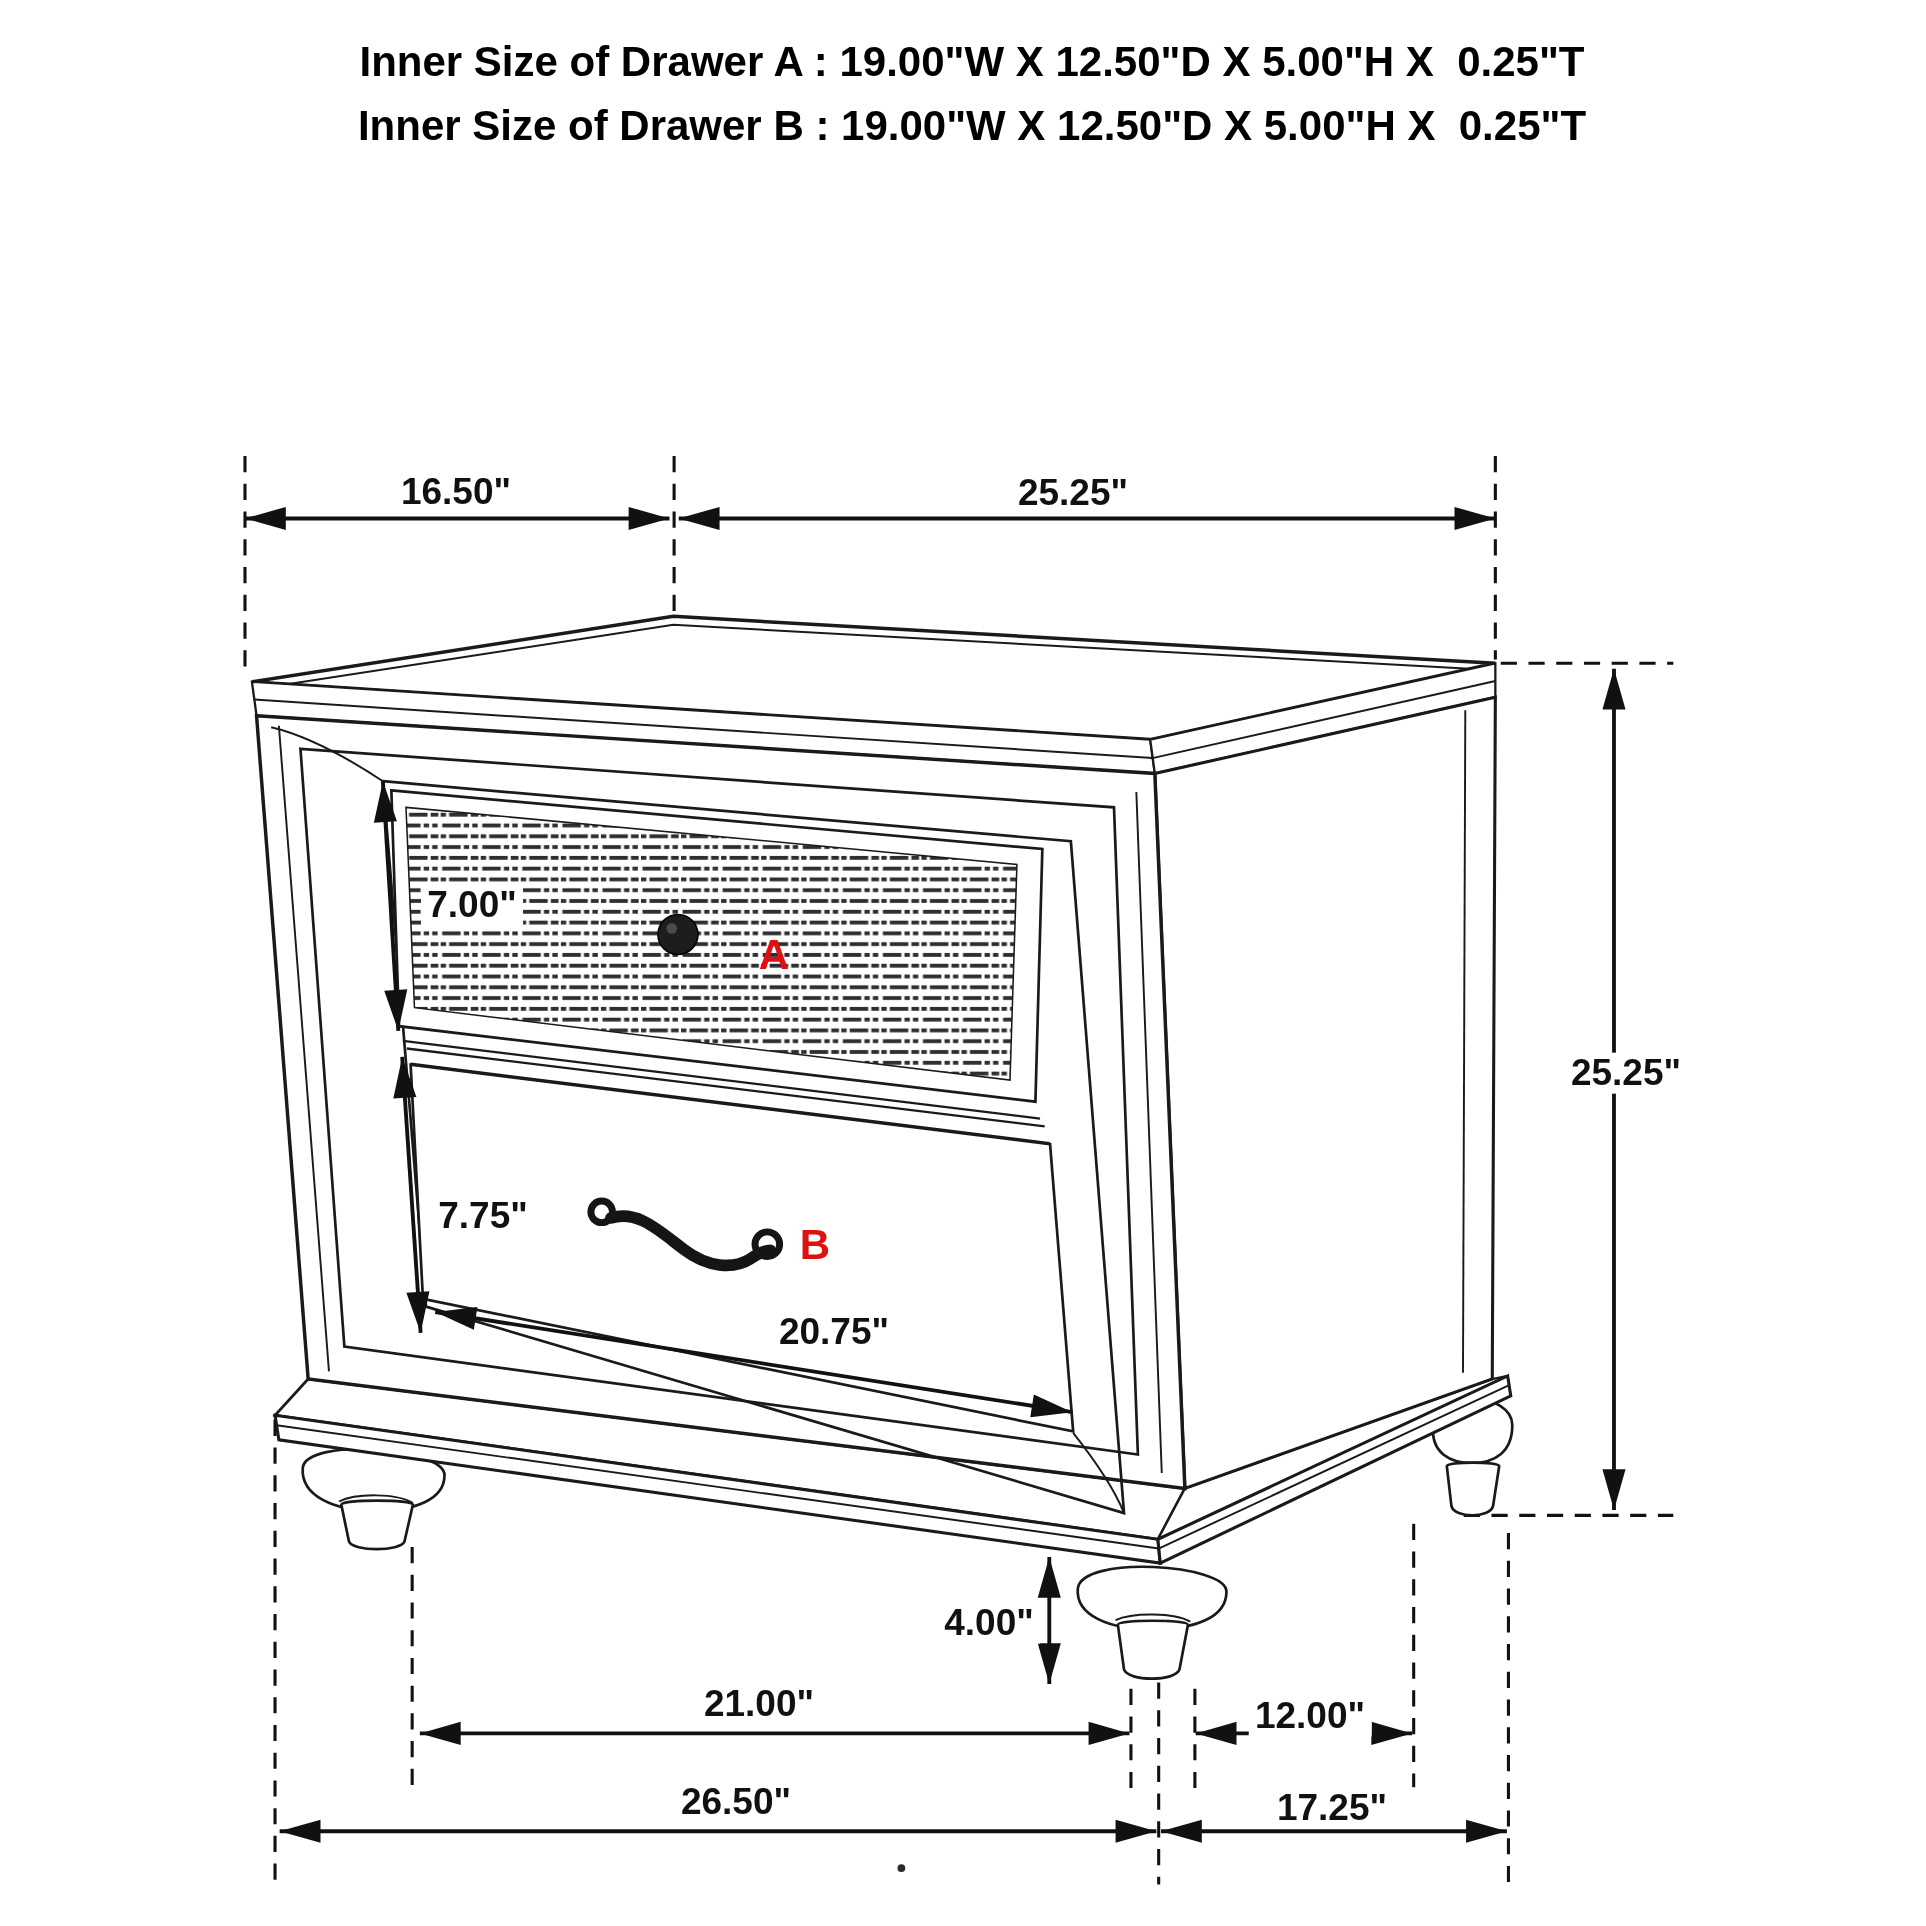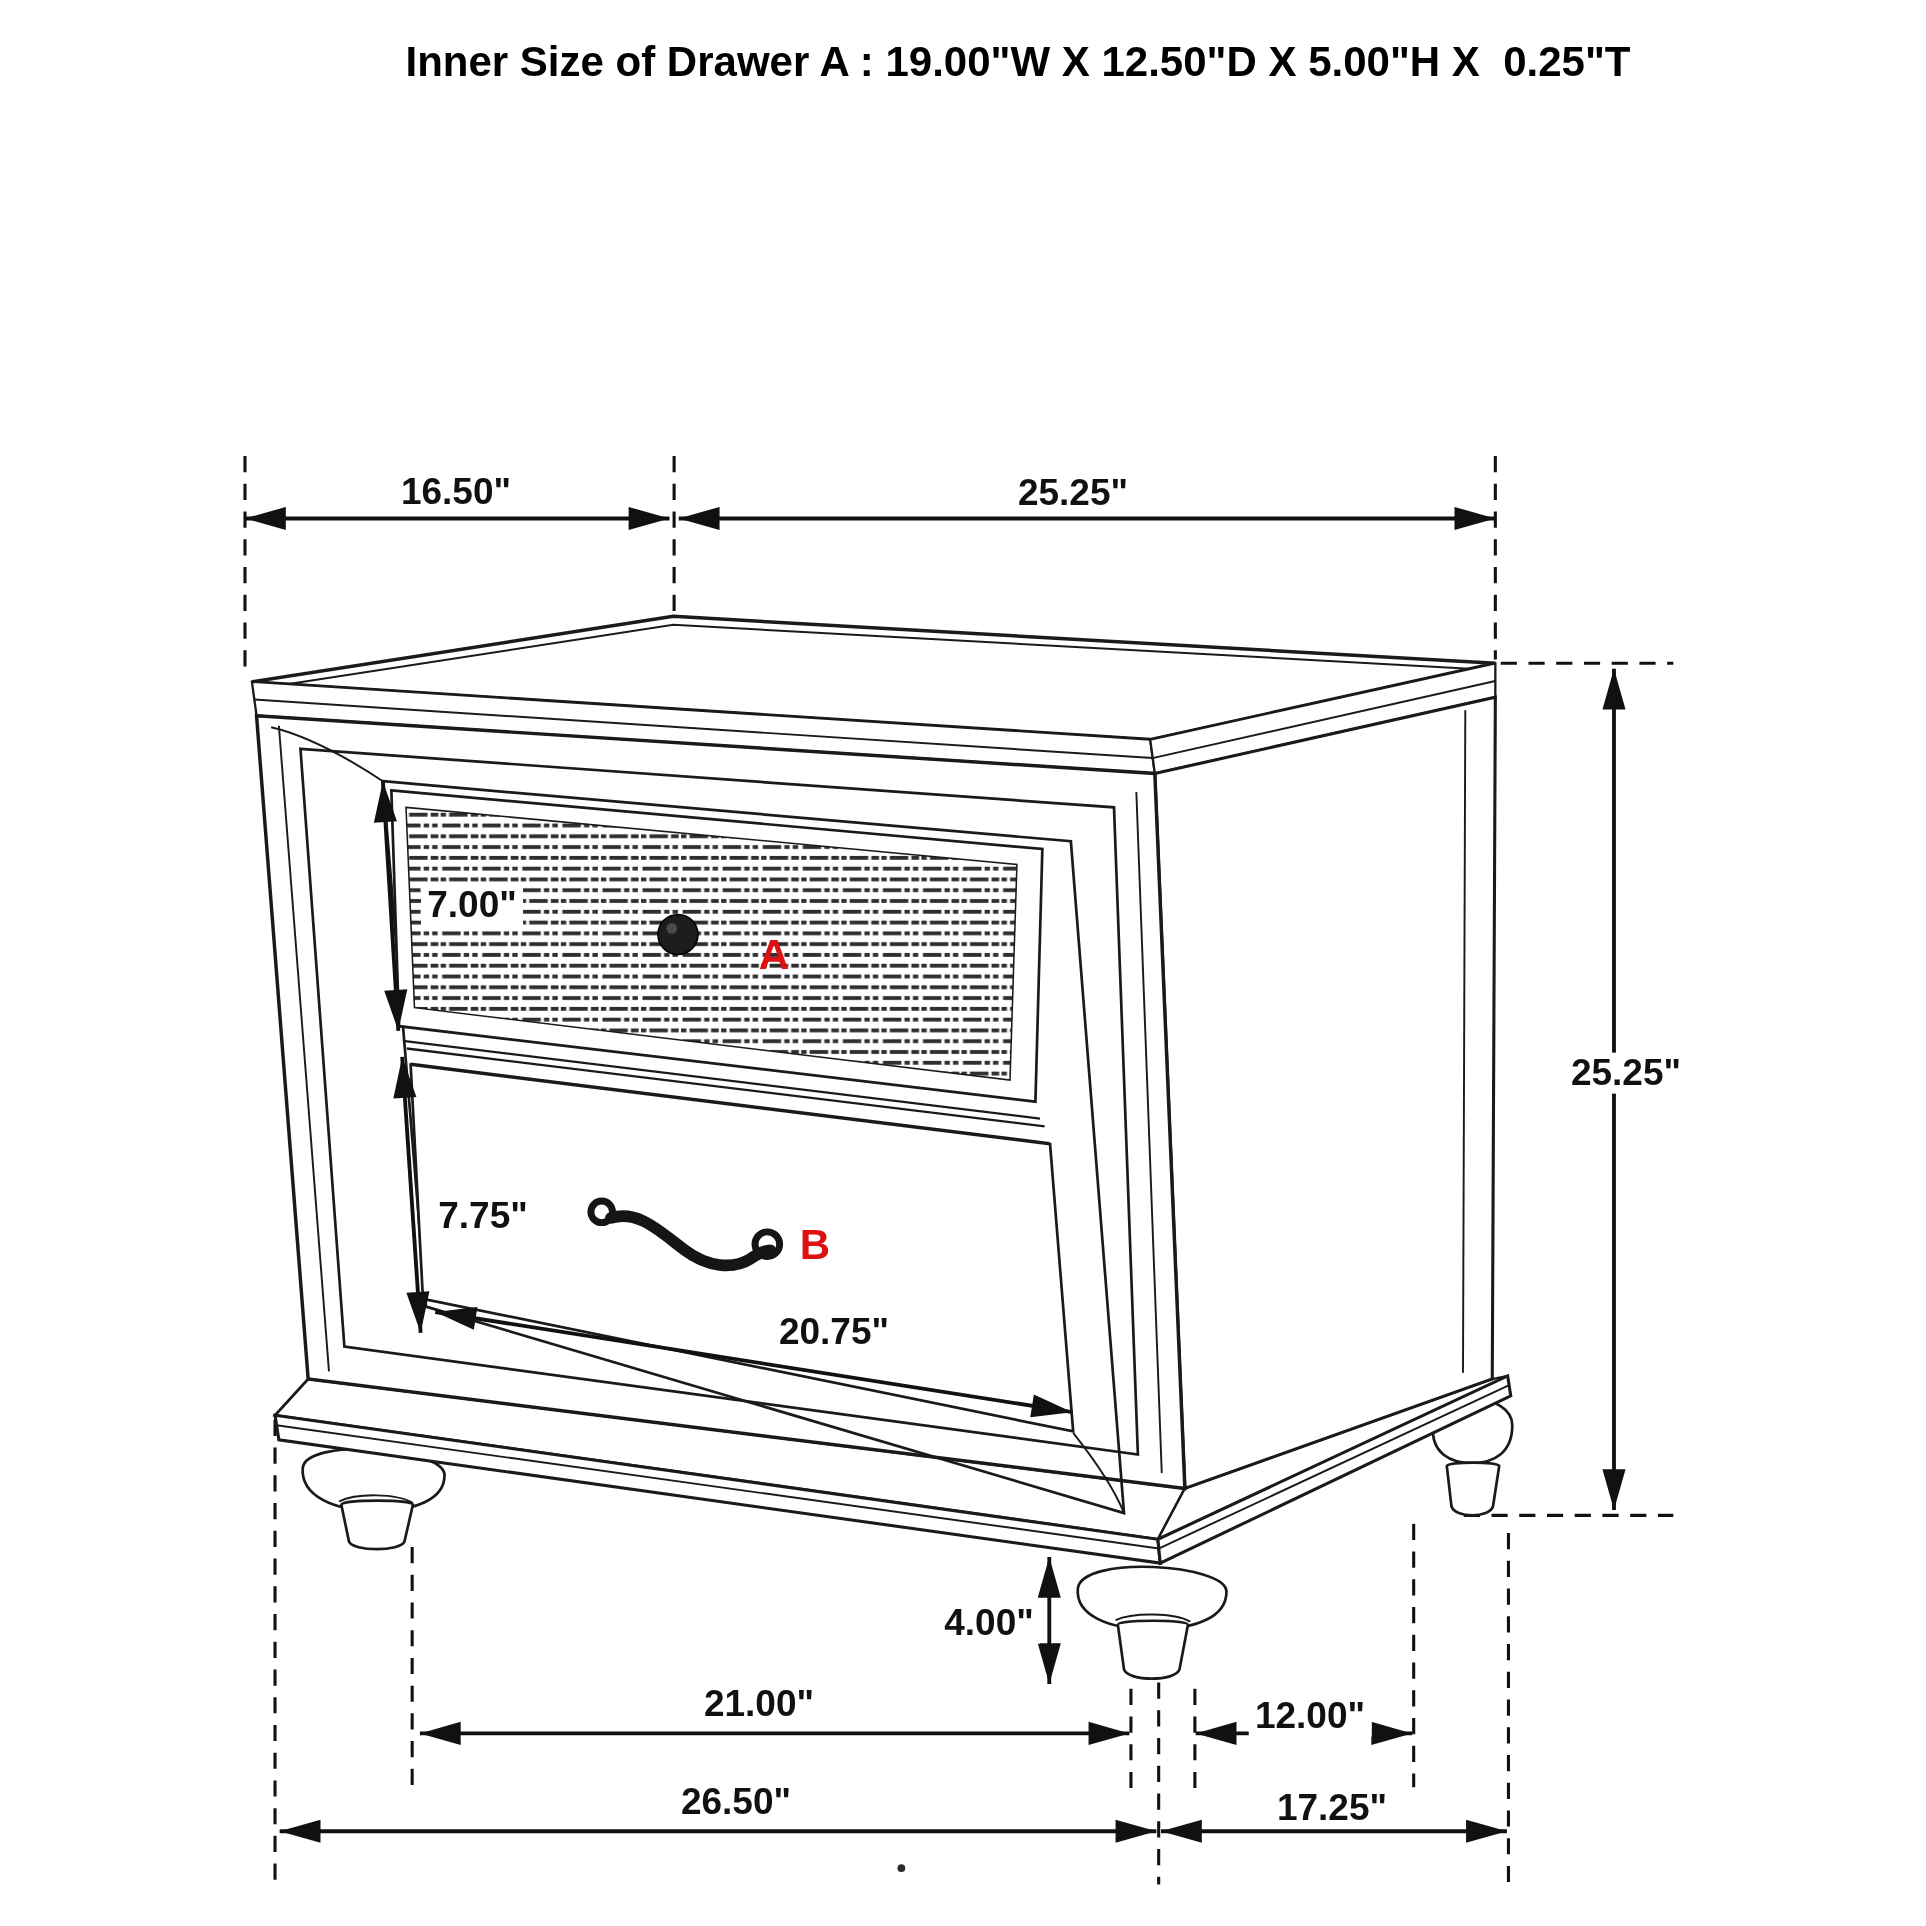--- a/index.html
+++ b/index.html
@@ -131,21 +131,22 @@
       <line x1="1362" y1="2021" x2="1362" y2="2186" marker-start="url(#arw)" marker-end="url(#arw)"></line>
       <line x1="545" y1="2250" x2="1466" y2="2250" marker-start="url(#arw)" marker-end="url(#arw)"></line>
       <line x1="1552" y1="2250" x2="1833" y2="2250" marker-start="url(#arw)" marker-end="url(#arw)"></line>
       <line x1="363" y1="2377" x2="1501" y2="2377" marker-start="url(#arw)" marker-end="url(#arw)"></line>
       <line x1="1507" y1="2377" x2="1956" y2="2377" marker-start="url(#arw)" marker-end="url(#arw)"></line>
     </g>
 
     <circle cx="1170" cy="2425" r="5" fill="#2a2a2a"></circle>
   </svg>
 
-  <div class="title-line" style="left:972px;top:62px;margin-left:46px;">Inner Size of Drawer A : 19.00"W X 12.50"D X 5.00"H X  0.25"T</div>
+  <div class="title-line" style="left:972px;top:62px;">Inner Size of Drawer A : 19.00"W X 12.50"D X 5.00"H X  0.25"T</div>
+  <div class="title-line" style="left:972px;top:126px;">Inner Size of Drawer B : 19.00"W X 12.50"D X 5.00"H X  0.25"T</div>
 
   <div class="dim" style="left:456px;top:492px;">16.50"</div>
   <div class="dim" style="left:1073px;top:493px;">25.25"</div>
   <div class="dim" style="left:1626px;top:1073px;">25.25"</div>
   <div class="dim" style="left:472px;top:905px;">7.00"</div>
   <div class="dim" style="left:483px;top:1216px;">7.75"</div>
   <div class="dim" style="left:834px;top:1332px;">20.75"</div>
   <div class="dim" style="left:989px;top:1623px;">4.00"</div>
   <div class="dim" style="left:759px;top:1704px;">21.00"</div>
   <div class="dim" style="left:1310px;top:1716px;">12.00"</div>

